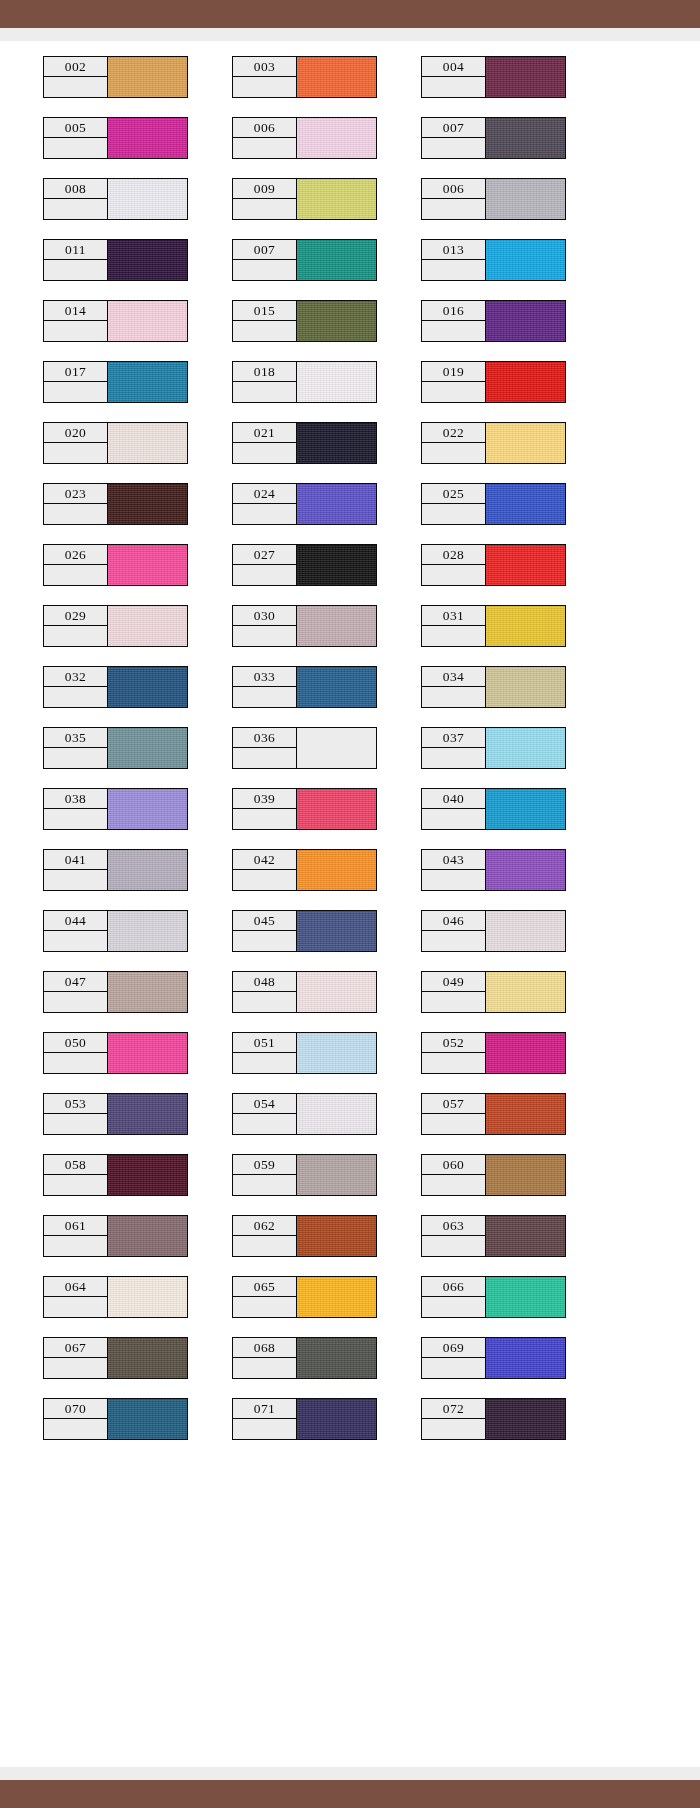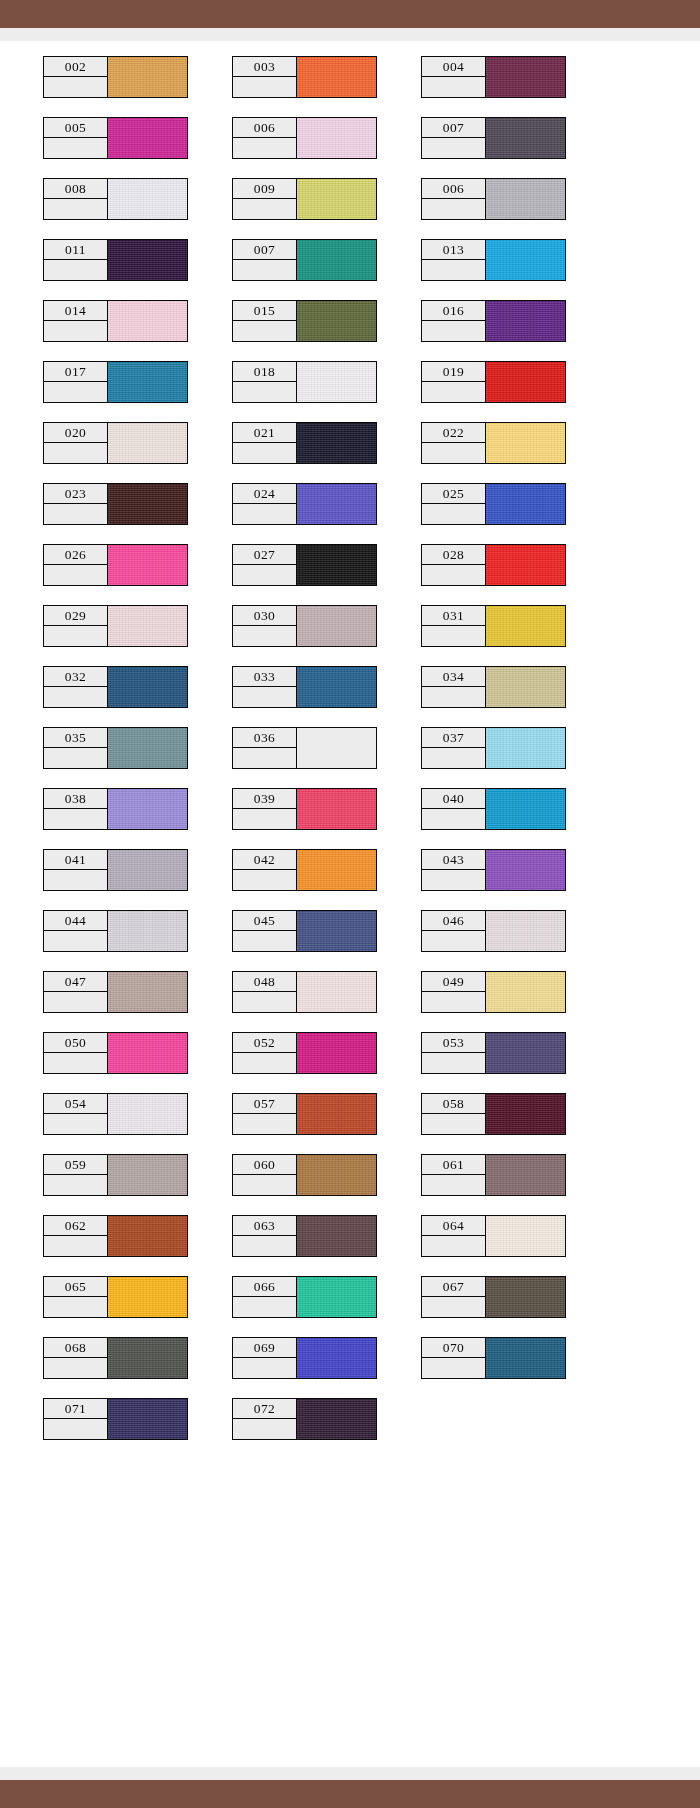--- a/index.html
+++ b/index.html
@@ -667,20 +667,31 @@
               <div class="label-blank"></div>
             </div>
             <div class="color-col" style="background: rgb(245, 64, 154);">
               <div class="fiber"></div>
             </div>
           </div>
         </div>
         <div class="cell">
           <div class="swatch">
             <div class="label-col">
+              <div class="label-num">051</div>
+              <div class="label-blank"></div>
+            </div>
+            <div class="color-col" style="background: rgb(191, 222, 240);">
+              <div class="fiber"></div>
+            </div>
+          </div>
+        </div>
+        <div class="cell">
+          <div class="swatch">
+            <div class="label-col">
               <div class="label-num">052</div>
               <div class="label-blank"></div>
             </div>
             <div class="color-col" style="background: rgb(211, 22, 131);">
               <div class="fiber"></div>
             </div>
           </div>
         </div>
         <div class="cell">
           <div class="swatch">

